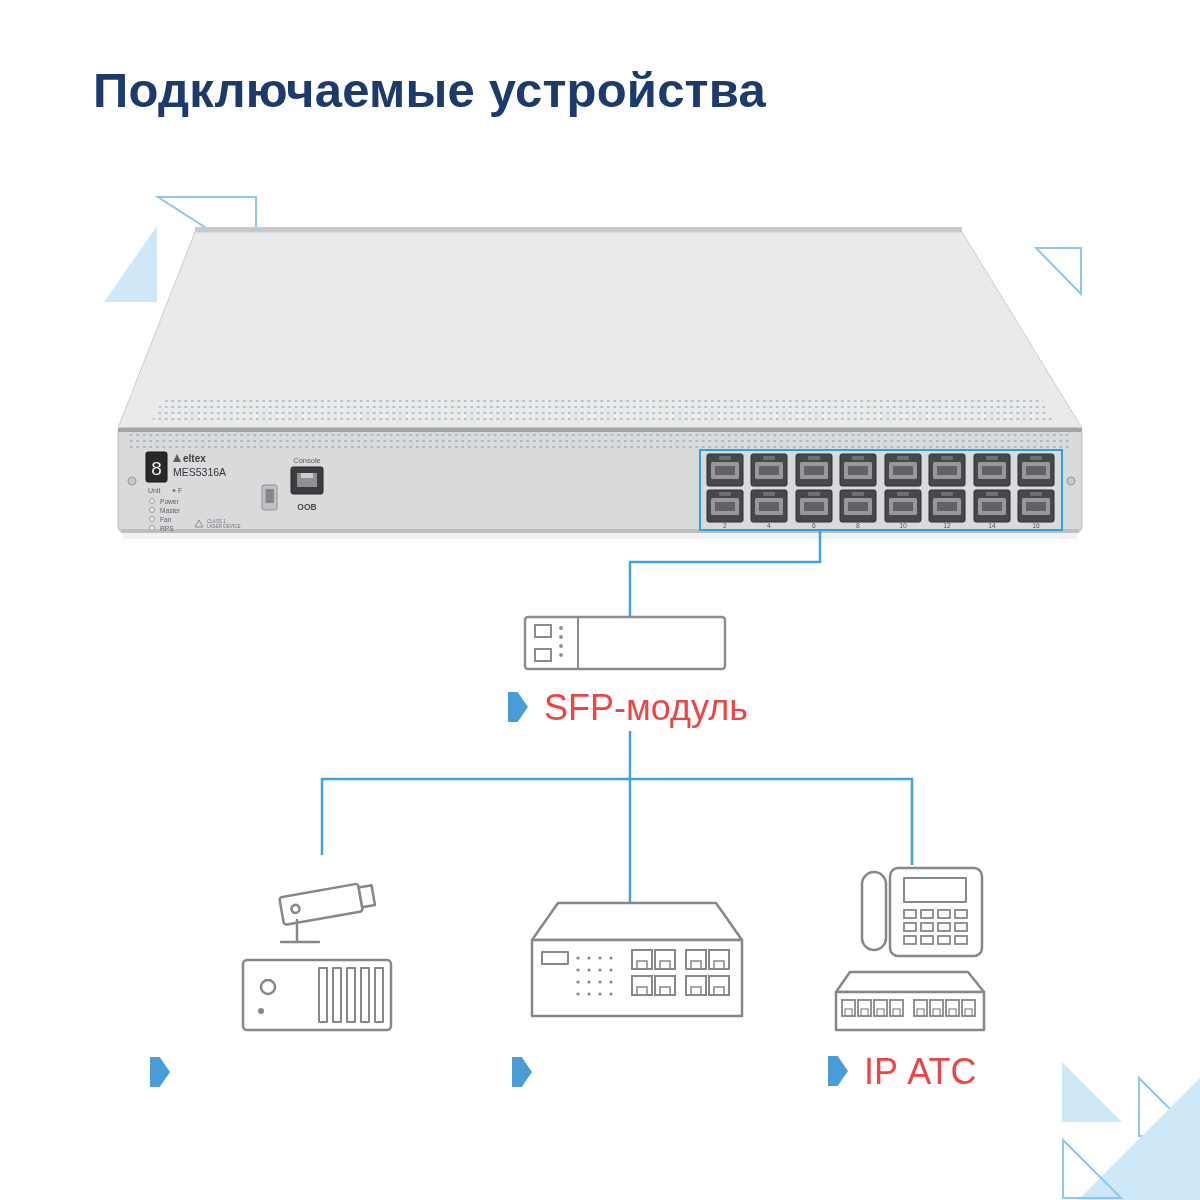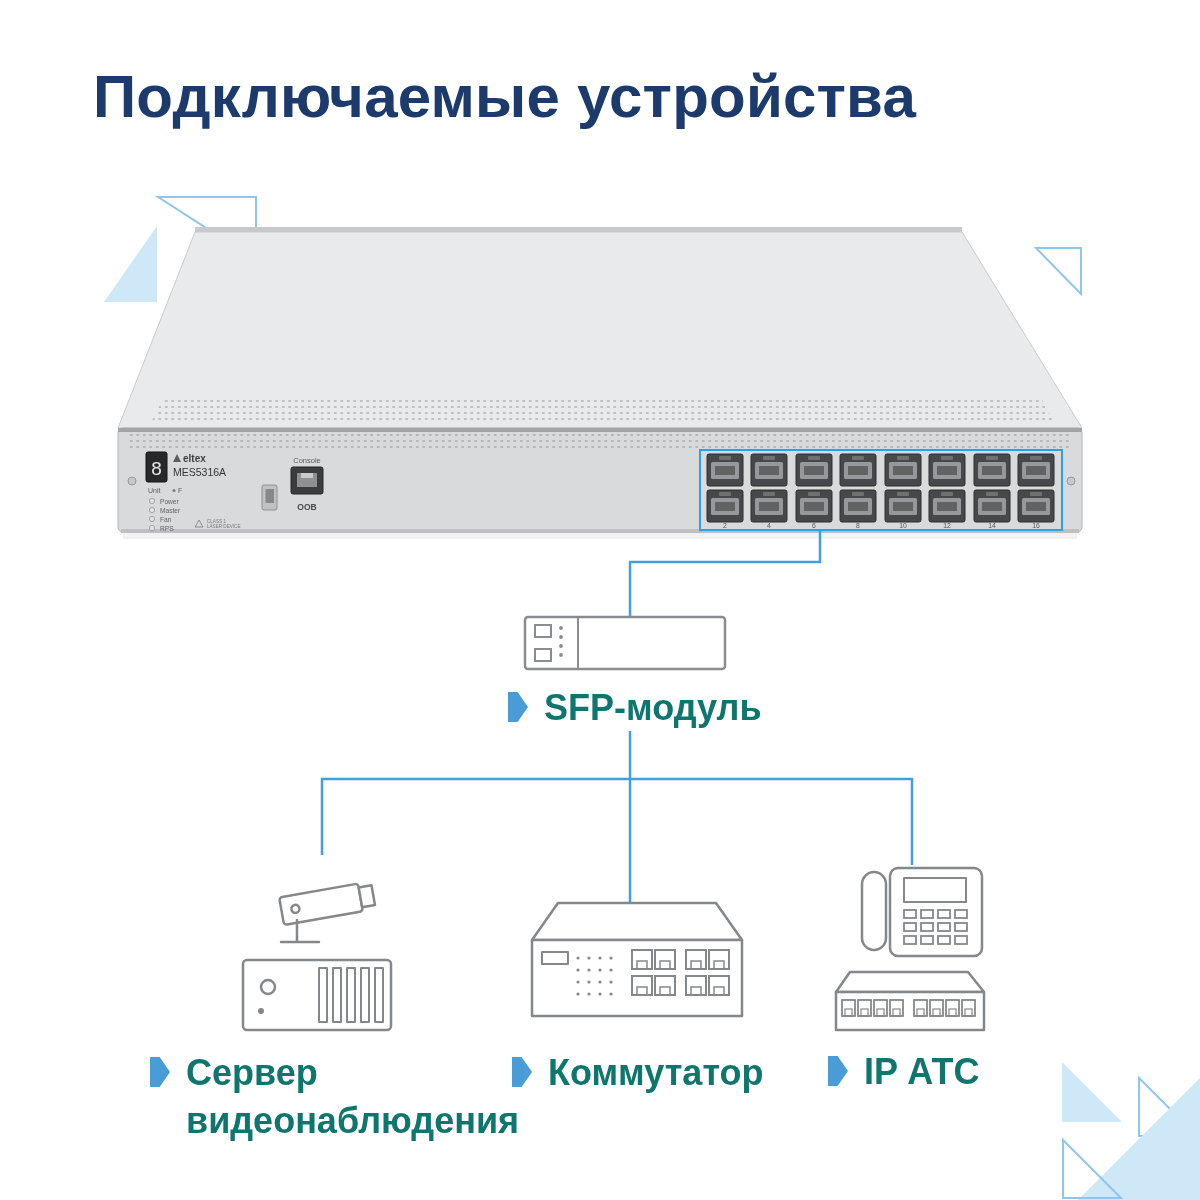--- a/index.html
+++ b/index.html
@@ -1,29 +1,29 @@
 <!DOCTYPE html>
 <html><head>
 <meta charset="utf-8">
 <style>
   html,body{margin:0;padding:0;}
   body{width:1200px;height:1200px;position:relative;background:#ffffff;
        font-family:"Liberation Sans",sans-serif;overflow:hidden;}
   .abs{position:absolute;}
-  #title{left:93px;top:62px;font-size:60px;font-weight:700;color:#1d3a6d;letter-spacing:.2px;}
+  #title{left:93px;top:62px;font-size:49px;font-weight:700;color:#1d3a6d;letter-spacing:.2px;}
   .vent{position:absolute;
         background-image:radial-gradient(circle,#a9afb3 1.1px,transparent 1.35px);
         background-size:6.5px 6px;}
   #vent-top{left:150px;top:398px;width:905px;height:26px;opacity:.7;
             clip-path:polygon(1.5% 0,98.5% 0,100% 100%,0 100%);}
   #vent-panel{left:128px;top:432px;width:944px;height:17px;opacity:.8;}
   .dev-label{position:absolute;display:flex;gap:16px;}
   .chevron{width:20px;height:30px;margin-top:8px;flex:0 0 auto;background:#4a9cd6;
            clip-path:polygon(0 0,48% 0,100% 50%,48% 100%,0 100%);}
-  .dev-label .txt{font-size:36px;line-height:48px;color:#0f766e;font-weight:700;}
+  .dev-label .txt{font-size:36px;line-height:48px;color:#ef4444;font-weight:400;}
   .dev-label .txt span{display:block;}
   svg{display:block;}
   svg text{font-family:"Liberation Sans",sans-serif;}
 </style>
 </head>
 <body>
 
 <svg class="abs" style="left:0;top:0" width="1200" height="1200" viewBox="0 0 1200 1200">
   <polygon points="158,197 256,197 256,260" fill="none" stroke="#8fc6ea" stroke-width="2"></polygon>
   <polygon points="104,302 157,226 157,302" fill="#cfe8f8"></polygon>
@@ -258,30 +258,25 @@
       <use href="#sport" x="62" y="142"></use>
     <use href="#sport" x="86" y="142"></use>
       <use href="#sport" x="102" y="142"></use>
     <use href="#sport" x="118" y="142"></use>
       <use href="#sport" x="134" y="142"></use>
   </g>
 </svg>
 
 <div class="dev-label" style="left:150px;top:1049px">
   <div class="chevron"></div>
+</div>
+
+<div class="dev-label" style="left:512px;top:1049px">
+  <div class="chevron"></div>
   <div class="txt">
-    <span>Сервер</span>
-    <span>видеонаблюдения</span>
-  </div>
-</div>
-
-<div class="dev-label" style="left:512px;top:1049px">
-  <div class="chevron"></div>
-  <div class="txt">
-    <span>Коммутатор</span>
   </div>
 </div>
 
 <div class="dev-label" style="left:828px;top:1048px">
   <div class="chevron"></div>
   <div class="txt">
     <span>IP АТС</span>
   </div>
 </div>
 

